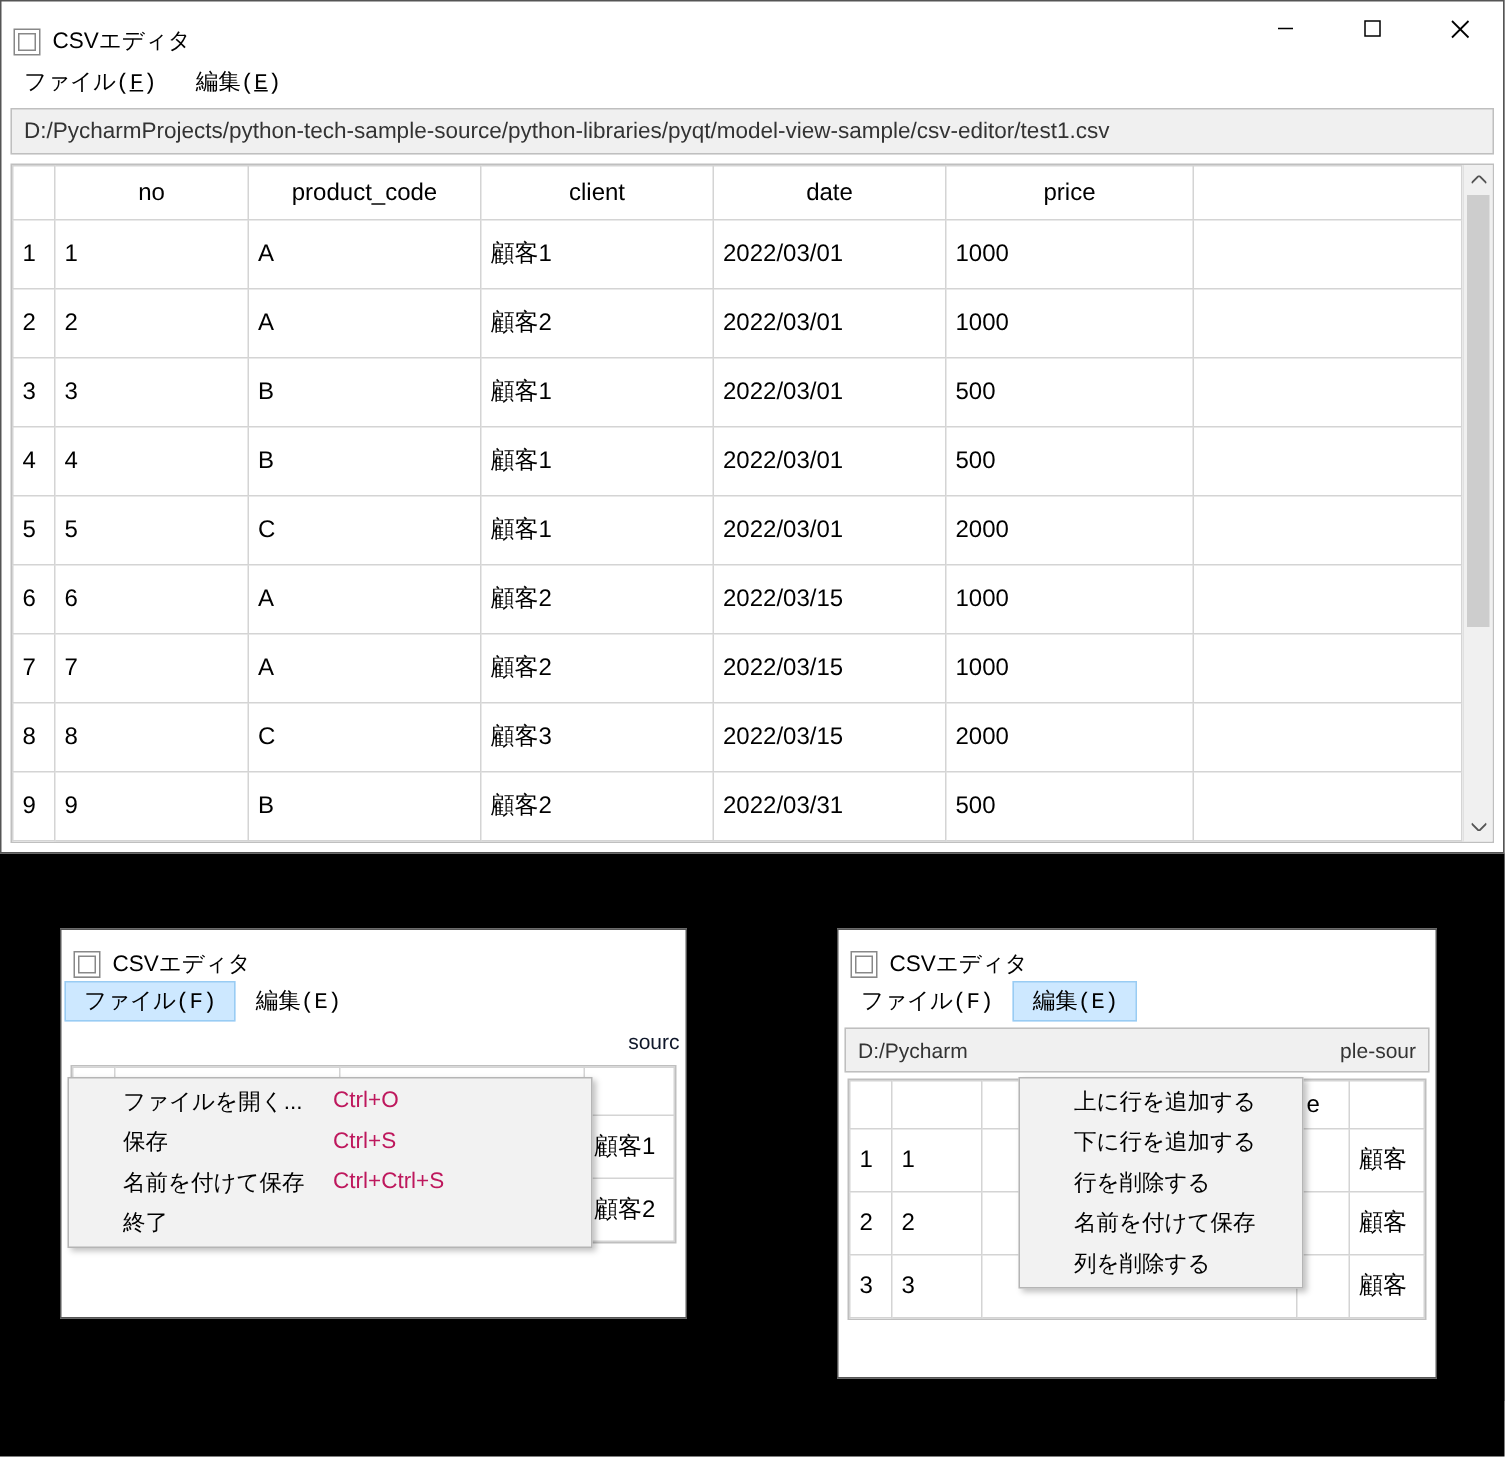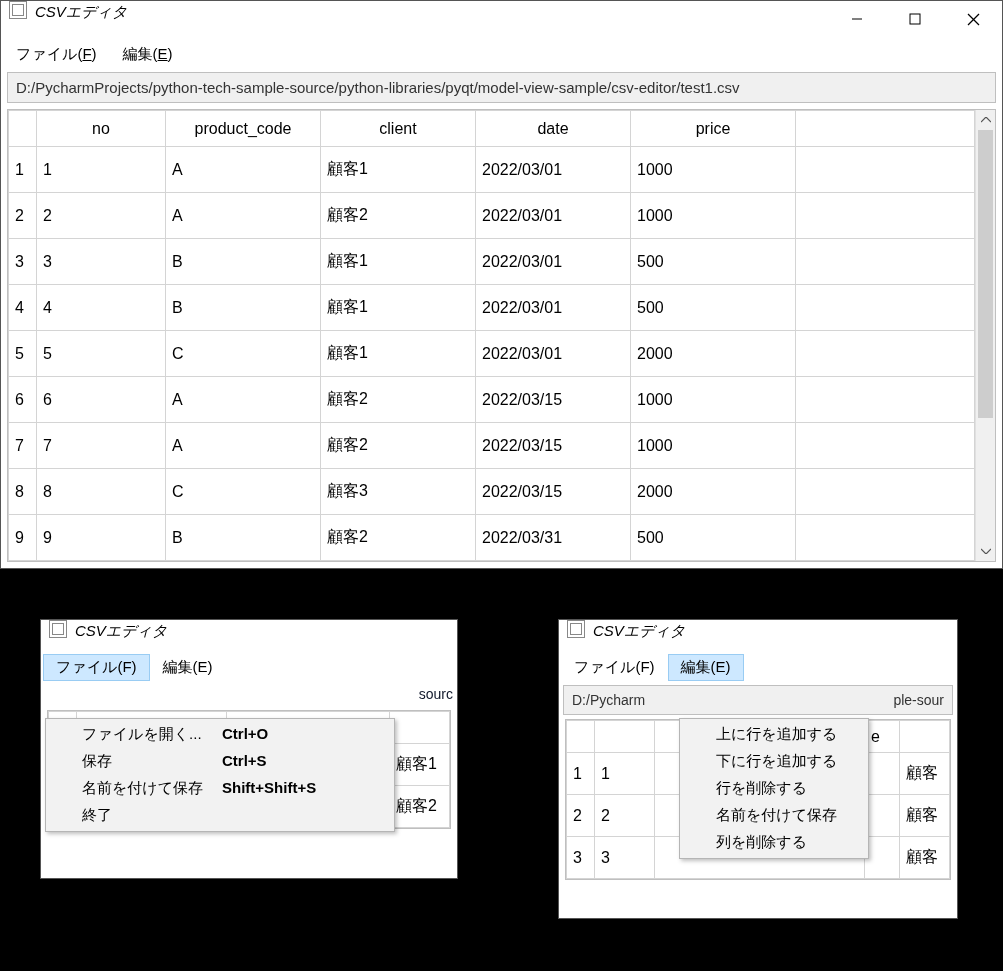--- a/index.html
+++ b/index.html
@@ -11,24 +11,23 @@
     color: #000;
     width: 1003px;
   }
   .window {
     background: #fff;
     border: 1px solid #555;
     position: relative;
   }
   .titlebar {
     display: flex;
-    align-items: flex-start;
+    align-items: flex-end;
     height: 36px;
     padding-left: 8px;
-    font-style: italic;
   }
   .titlebar .app-icon {
     width: 18px;
     height: 18px;
     margin-right: 8px;
     display: inline-block;
     border: 1px solid #888;
     box-shadow: inset 0 0 0 2px #fff, inset 0 0 0 3px #888;
     background: #fff;
   }
@@ -49,20 +48,21 @@
   }
   .win-btn svg { display: block; }
   .menubar {
     display: flex;
     padding: 4px 2px 4px 2px;
     gap: 0;
   }
   .menubar .menu {
     padding: 3px 12px;
     border: 1px solid transparent;
+    font-family: Liberation Mono, monospace;
   }
   .menubar .menu.active {
     background: #cde8ff;
     border: 1px solid #99ccf3;
   }
   .menubar .ul { text-decoration: underline; }
   .filepath {
     background: #f0f0f0;
     border: 1px solid #bfbfbf;
     margin: 0 6px;
@@ -155,21 +155,21 @@
     padding: 2px 2px;
     margin-top: 36px;
   }
   .dropdown .item {
     display: flex;
     padding: 4px 20px 4px 34px;
     white-space: nowrap;
     font-size: 15px;
   }
   .dropdown .item .label { min-width: 140px; }
-  .dropdown .item .accel { color: #000000; font-weight: bold; }
+  .dropdown .item .accel { color: #be185d; }
   .snippet table.csv th, .snippet table.csv td { height: 42px; }
   .snippet table.csv thead th { height: 32px; }
 
   .col-no{width:129px}
   .col-pc{width:155px}
   .col-cl{width:155px}
   .col-dt{width:155px}
   .col-pr{width:165px}
 </style>
 </head>
@@ -365,21 +365,21 @@
           <div class="item">
             <span class="label">ファイルを開く...</span>
             <span class="accel">Ctrl+O</span>
           </div>
           <div class="item">
             <span class="label">保存</span>
             <span class="accel">Ctrl+S</span>
           </div>
           <div class="item">
             <span class="label">名前を付けて保存</span>
-            <span class="accel">Shift+Shift+S</span>
+            <span class="accel">Ctrl+Ctrl+S</span>
           </div>
           <div class="item">
             <span class="label">終了</span>
             <span class="accel"></span>
           </div>
         </div>
     </div>
   </div>
 
   <div class="snippet" style="width:400px; height:300px;">

